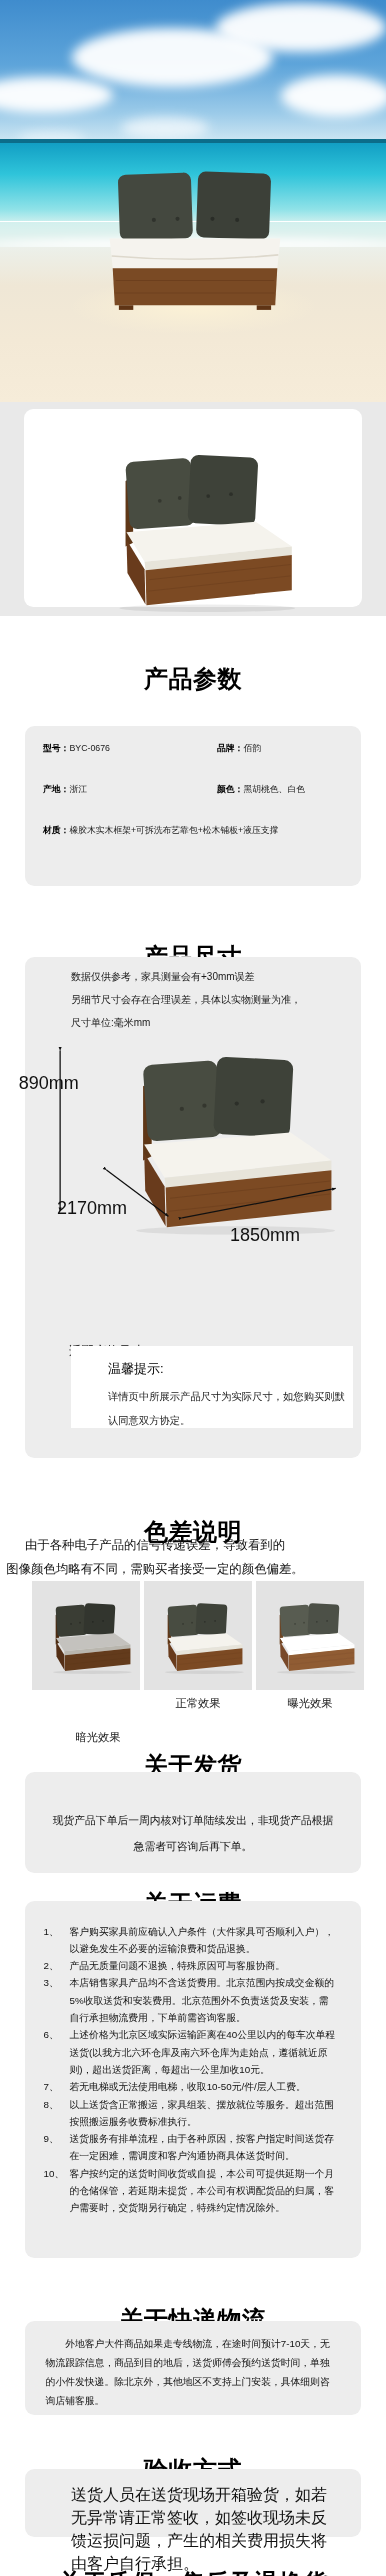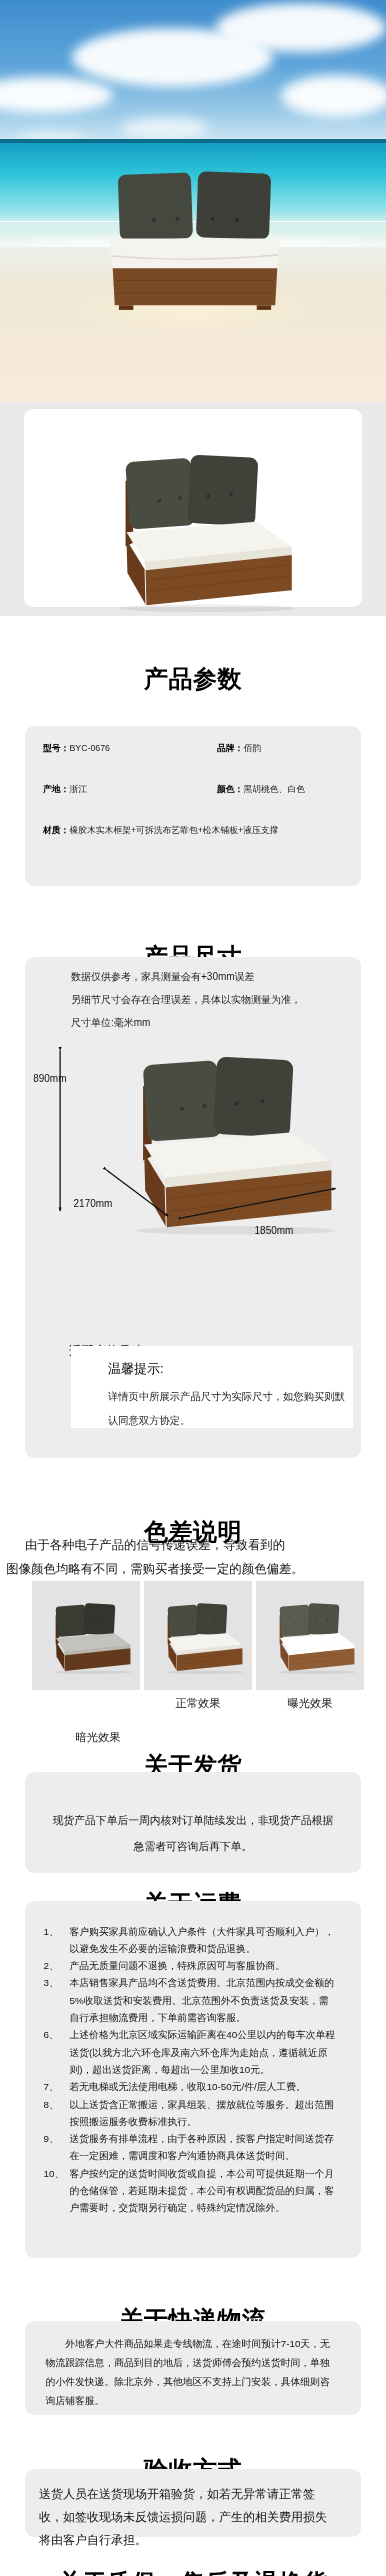--- a/index.html
+++ b/index.html
@@ -27,40 +27,40 @@
   .white-card{position:absolute;left:24px;top:6.7px;width:338px;height:198px;background:#ffffff;border-radius:9.3px;}
   
   .sec-title{position:absolute;left:0;width:386px;text-align:center;
        font-size:24px;font-weight:700;color:#000;letter-spacing:0.5px;line-height:1.2;}
   .card{position:absolute;left:25px;width:336px;background:#ededed;border-radius:9.3px;box-sizing:border-box;}
   .param-row{position:relative;height:41px;}
   .param-label{font-weight:700;color:#000;}
   .param-cell{position:absolute;top:0;left:0;font-size:8.8px;line-height:11.3px;white-space:nowrap;}
   .param-cell.col2{left:174px;}
   .dim-notes{position:absolute;left:46px;top:7.7px;font-size:10px;line-height:23px;color:#1a1a1a;}
-  .dim-label{position:absolute;font-size:10px;color:#111;text-align:center;}
+  .dim-label{position:absolute;font-size:18px;color:#111;text-align:left;}
   .mattress-line{position:absolute;left:44px;top:346px;font-size:12.4px;color:#111;margin-top:40px;}
   .tip-card{position:absolute;left:46px;top:389px;width:282px;height:82px;background:#fff;box-sizing:border-box;
        padding:14.4px 15.5px 0 37px;}
   .tip-title{font-size:13px;font-weight:400;color:#000;}
   .tip-text{margin-top:6.2px;font-size:10.3px;line-height:24px;color:#1a1a1a;width:238px;}
   .center-lines{position:absolute;left:0;width:310px;text-align:center;font-size:12.4px;line-height:24px;color:#111;}
   .panel{position:absolute;top:1581px;width:108px;height:109px;background:#e3e3e3;}
   .panel svg{display:block;margin:15.5px auto 0 auto;}
   .fx-dark svg{filter:brightness(.8);}
   .fx-bright svg{filter:brightness(1.22) saturate(.85);}
   .caption{position:absolute;top:1696px;width:108px;text-align:center;font-size:11.3px;color:#111;}
   .ship-lines{padding-top:35px;text-align:center;font-size:10.8px;line-height:26px;color:#111;}
   .freight-list{padding:21.6px 24px 0 18.5px;}
   .f-item{display:flex;font-size:9.8px;line-height:17.3px;color:#111;}
   .f-no{width:26px;flex:none;}
   .f-tx{flex:1;}
   .para{font-size:9.8px;line-height:19px;color:#111;text-indent:2em;}
   .logi-pad{padding:13.4px 27px 0 20.6px;}
-  .acc-pad{padding:14px 23px 0 14px;font-size:12px;line-height:23px;text-indent:0;}
+  .acc-pad{padding:14px 23px 0 14px;font-size:16px;line-height:23px;text-indent:0;margin-left:32px;}
   
   .bedsvg{position:absolute;}
 </style>
 </head>
 <body>
 
 <svg width="0" height="0" style="position:absolute" aria-hidden="true">
   <defs>
     <symbol id="bed3q" viewBox="0 0 440 360">
       <polygon points="78,84 94,76 94,214 78,222" fill="#5f3717"></polygon>

